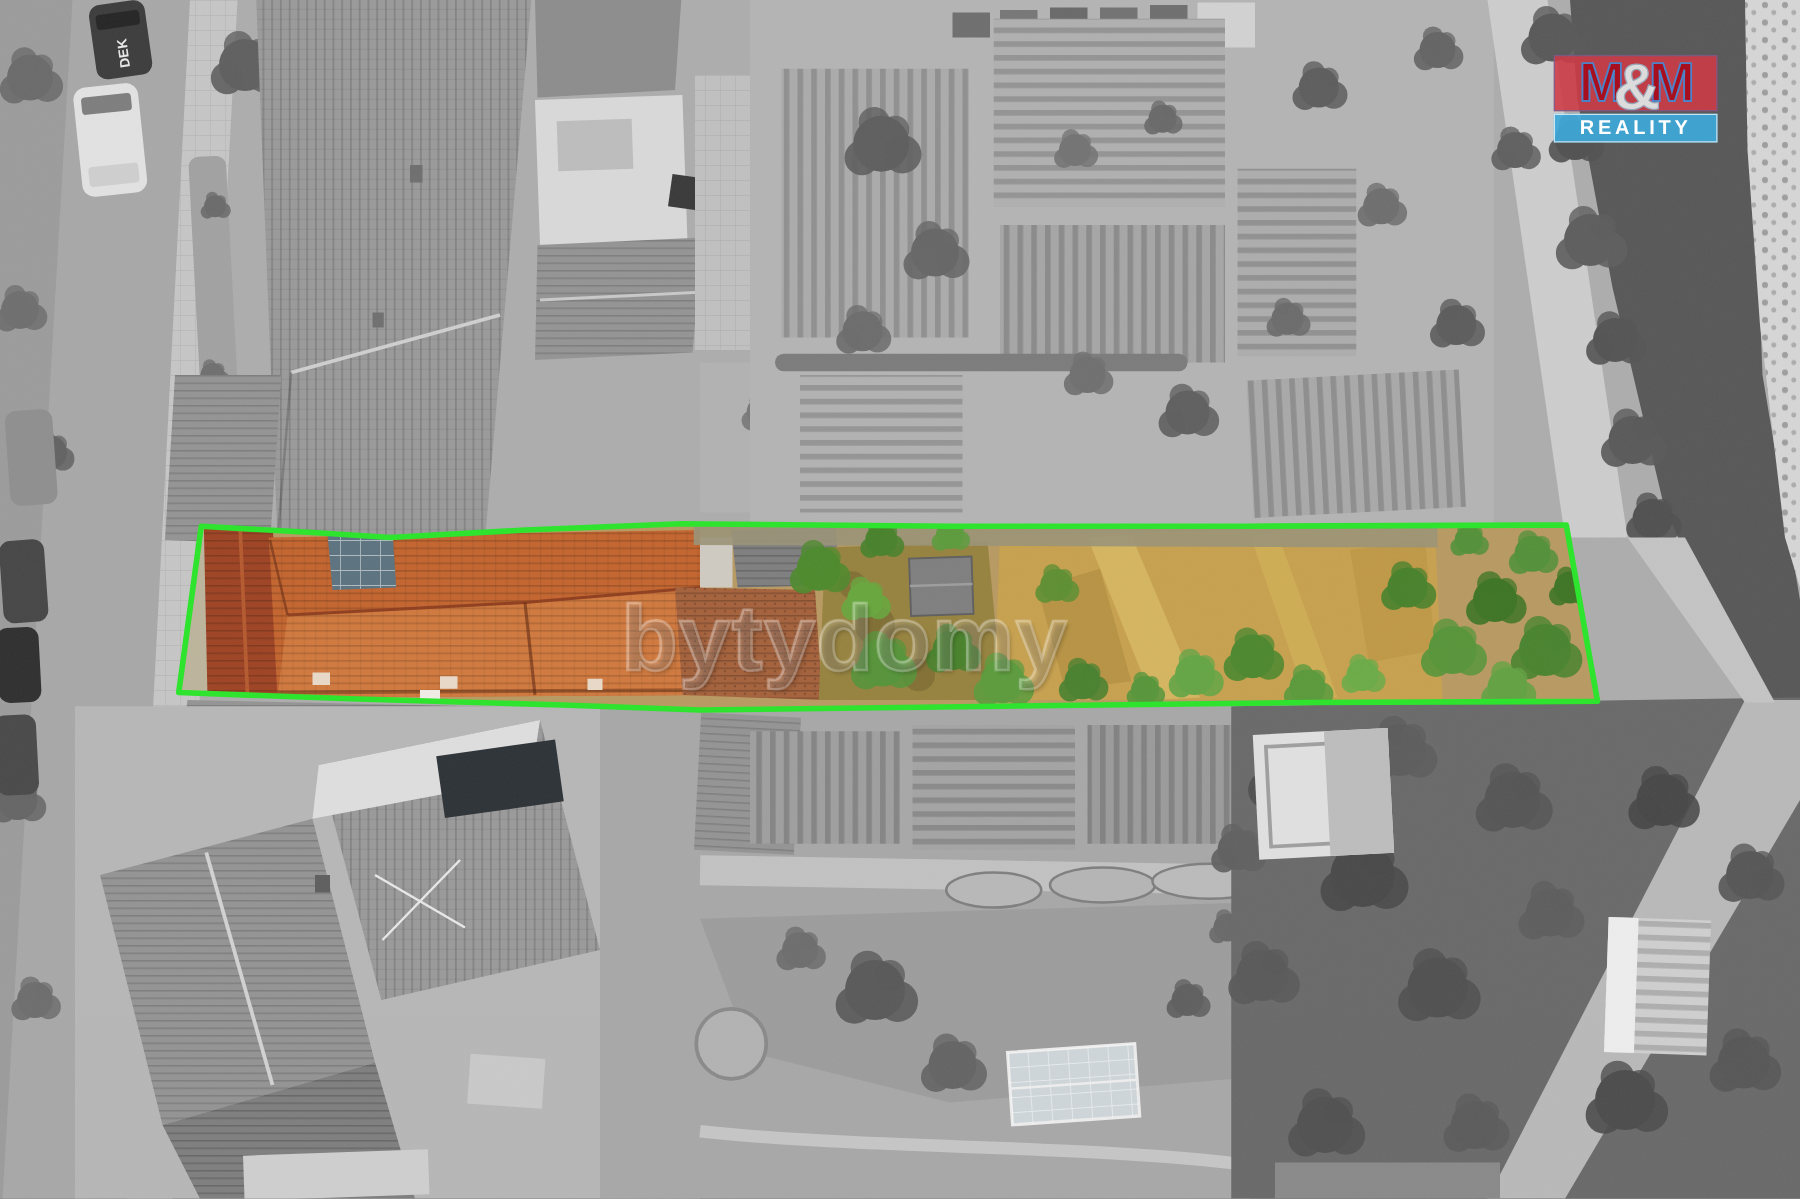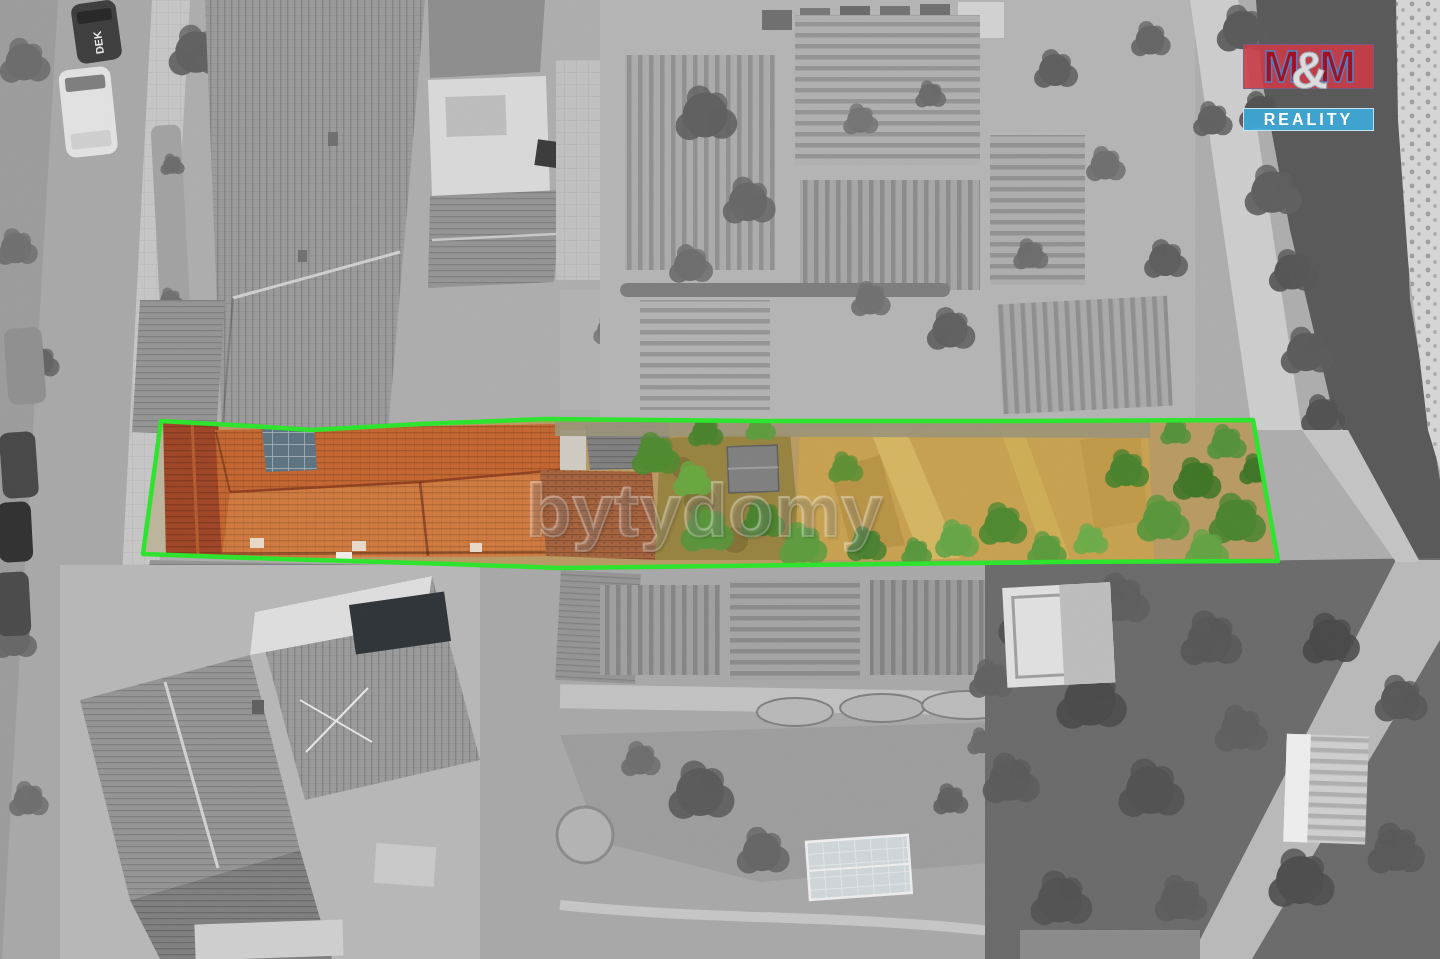--- a/index.html
+++ b/index.html
@@ -7,26 +7,26 @@
          font-family:"Liberation Sans",sans-serif;background:#adadad;}
   .stage svg{position:absolute;left:0;top:0;}
   
   .logo{position:absolute;left:1243px;top:44px;width:131px;line-height:1;}
   .logo-top{height:43px;background:rgba(206,58,70,.88);border:1px solid rgba(70,110,180,.55);
             display:flex;align-items:center;justify-content:center;
             font-weight:bold;font-size:44px;color:#a80f1e;
             -webkit-text-stroke:1.5px #4d82c8;letter-spacing:-2px;}
   .logo-top .amp{font-size:52px;color:#dcdcdc;-webkit-text-stroke:1px #9aa7b8;
                  position:relative;z-index:2;margin:0 -7px;top:3px;}
-  .logo-bottom{margin-top:19px;height:21px;background:rgba(62,168,216,.92);
+  .logo-bottom{margin-top:2px;height:21px;background:rgba(62,168,216,.92);
                border:1px solid rgba(255,255,255,.7);
                display:flex;align-items:center;justify-content:center;
                font-weight:bold;font-size:16px;letter-spacing:3px;color:#fff;}
   
-  .watermark{position:absolute;left:526px;top:468px;width:480px;
+  .watermark{position:absolute;left:497px;top:468px;width:480px;
              font-size:74px;font-weight:bold;letter-spacing:1px;
              color:rgba(255,255,255,0.05);
              -webkit-text-stroke:2px rgba(255,255,255,0.28);
              text-shadow:2px 2px 3px rgba(0,0,0,0.18),-1px -1px 2px rgba(255,255,255,0.14);
              pointer-events:none;}
 </style>
 </head>
 <body>
 
 <div class="stage">

